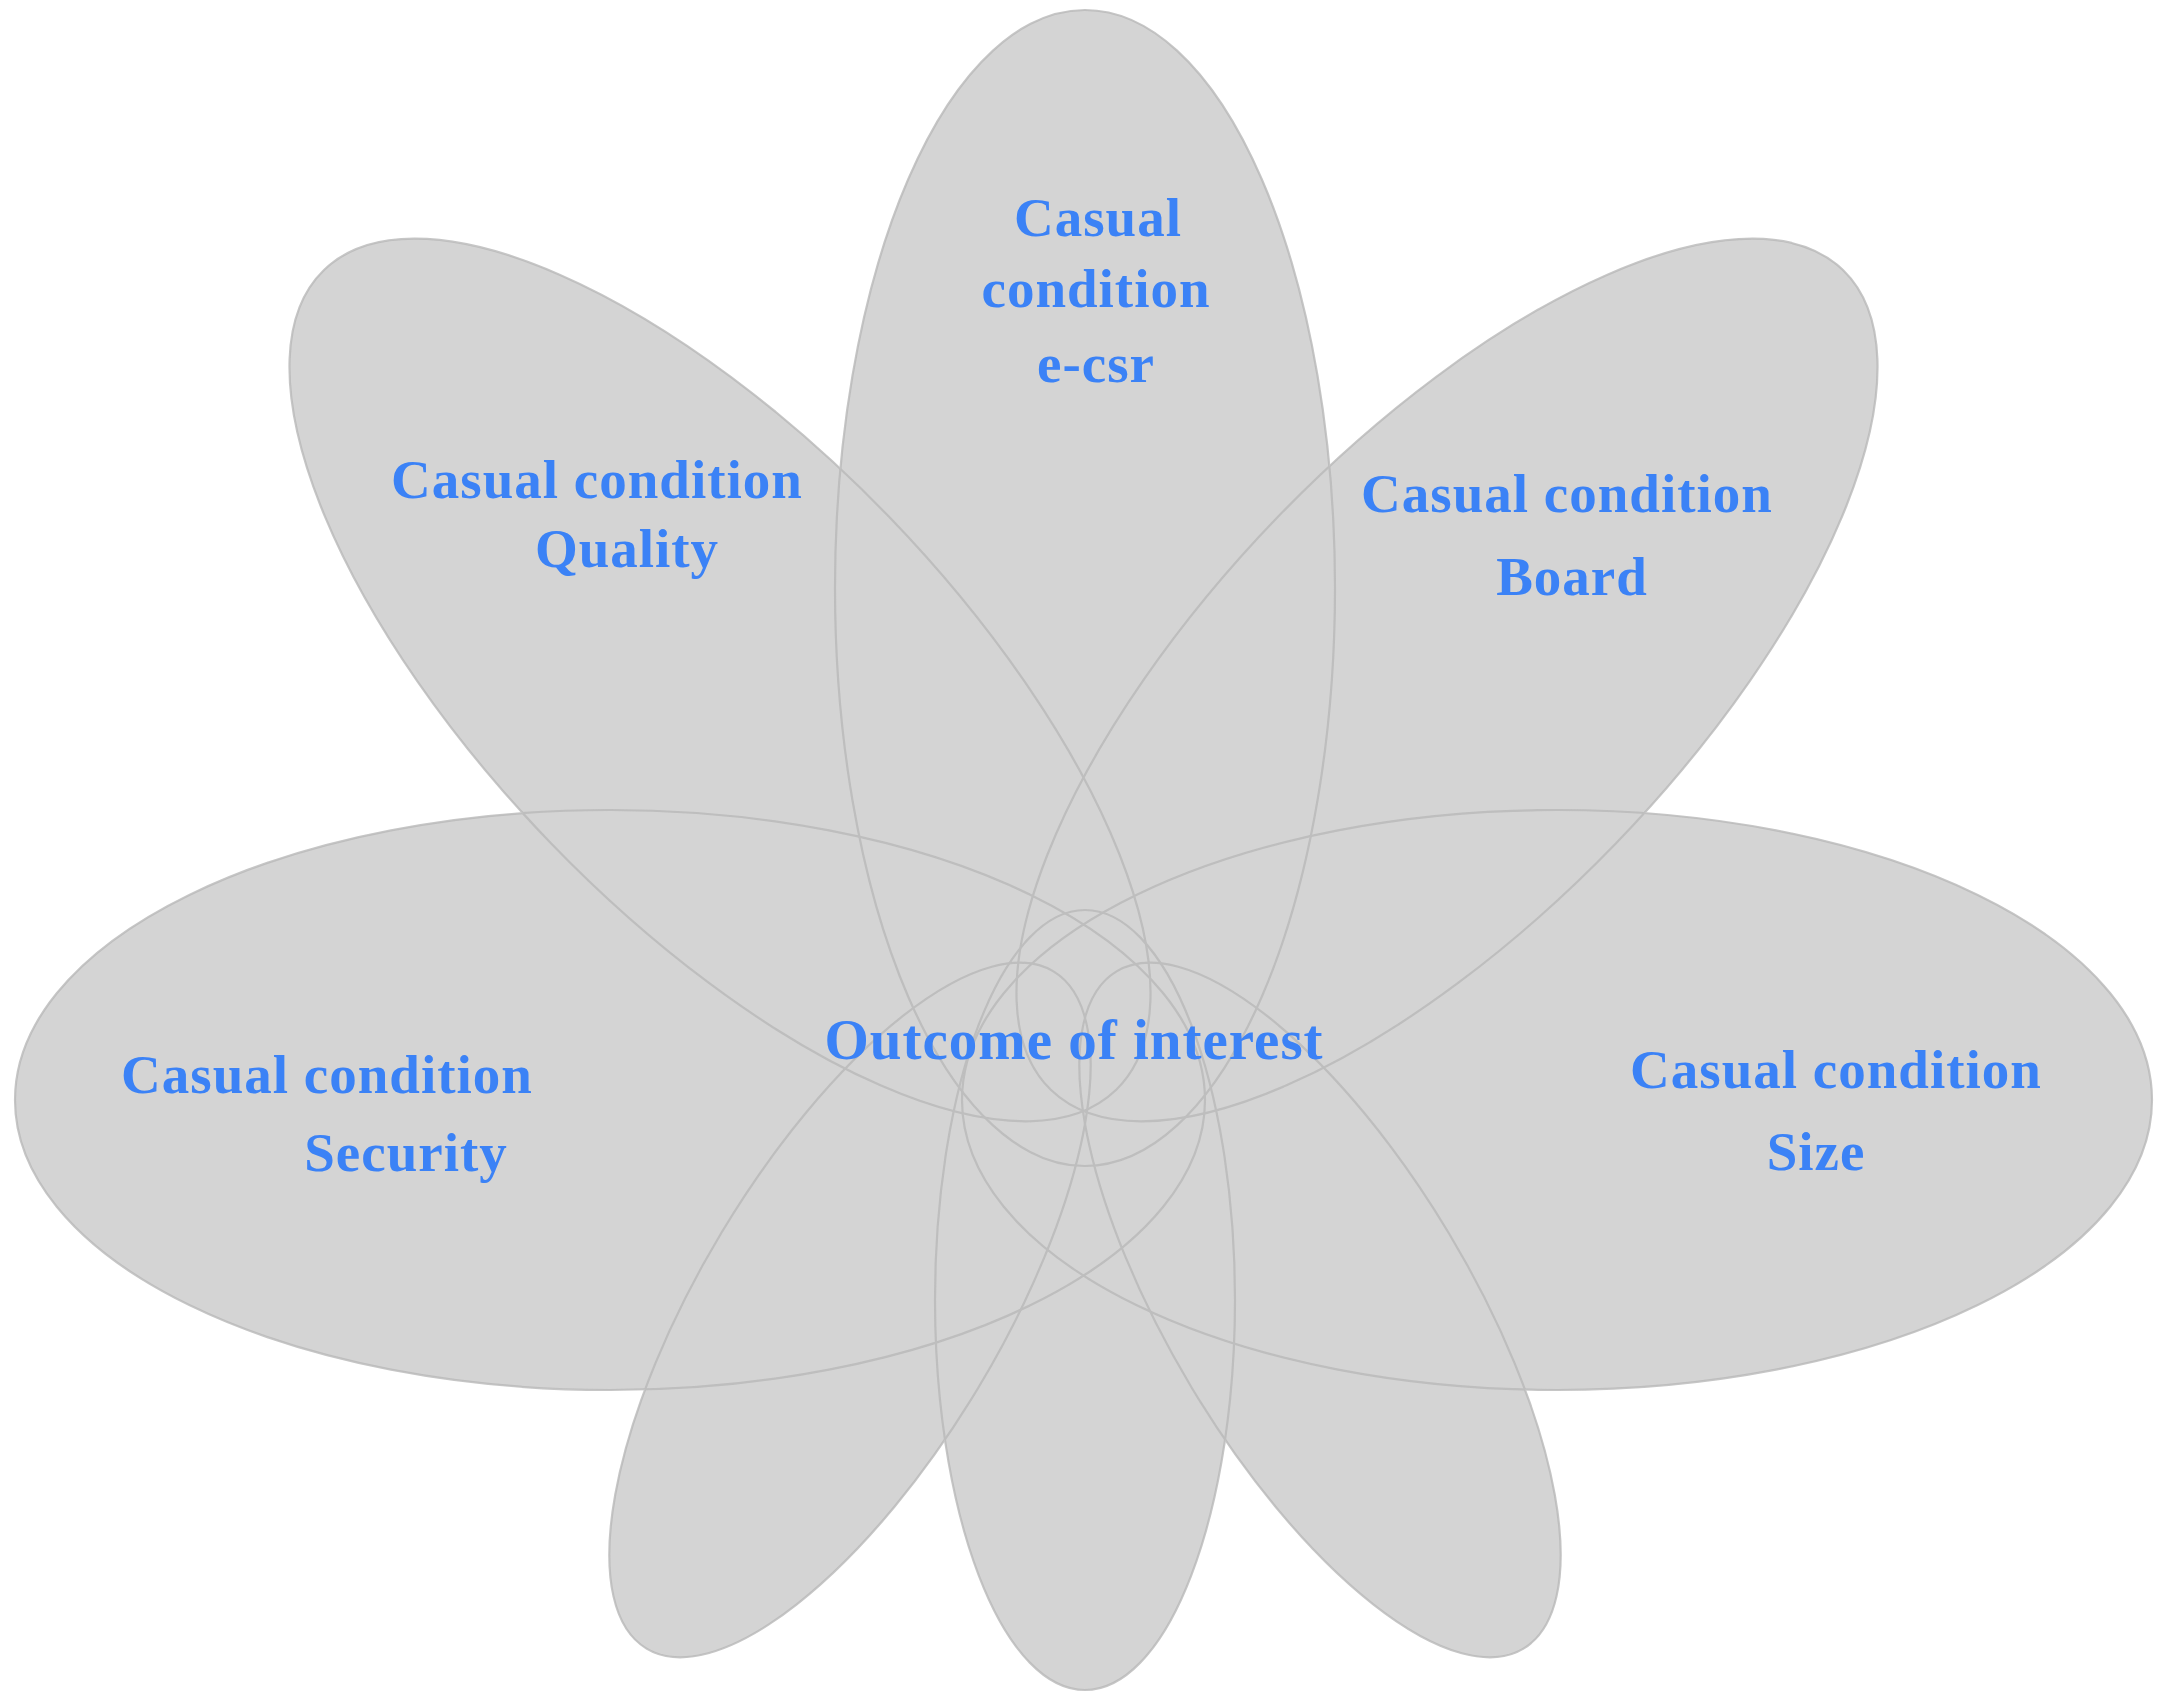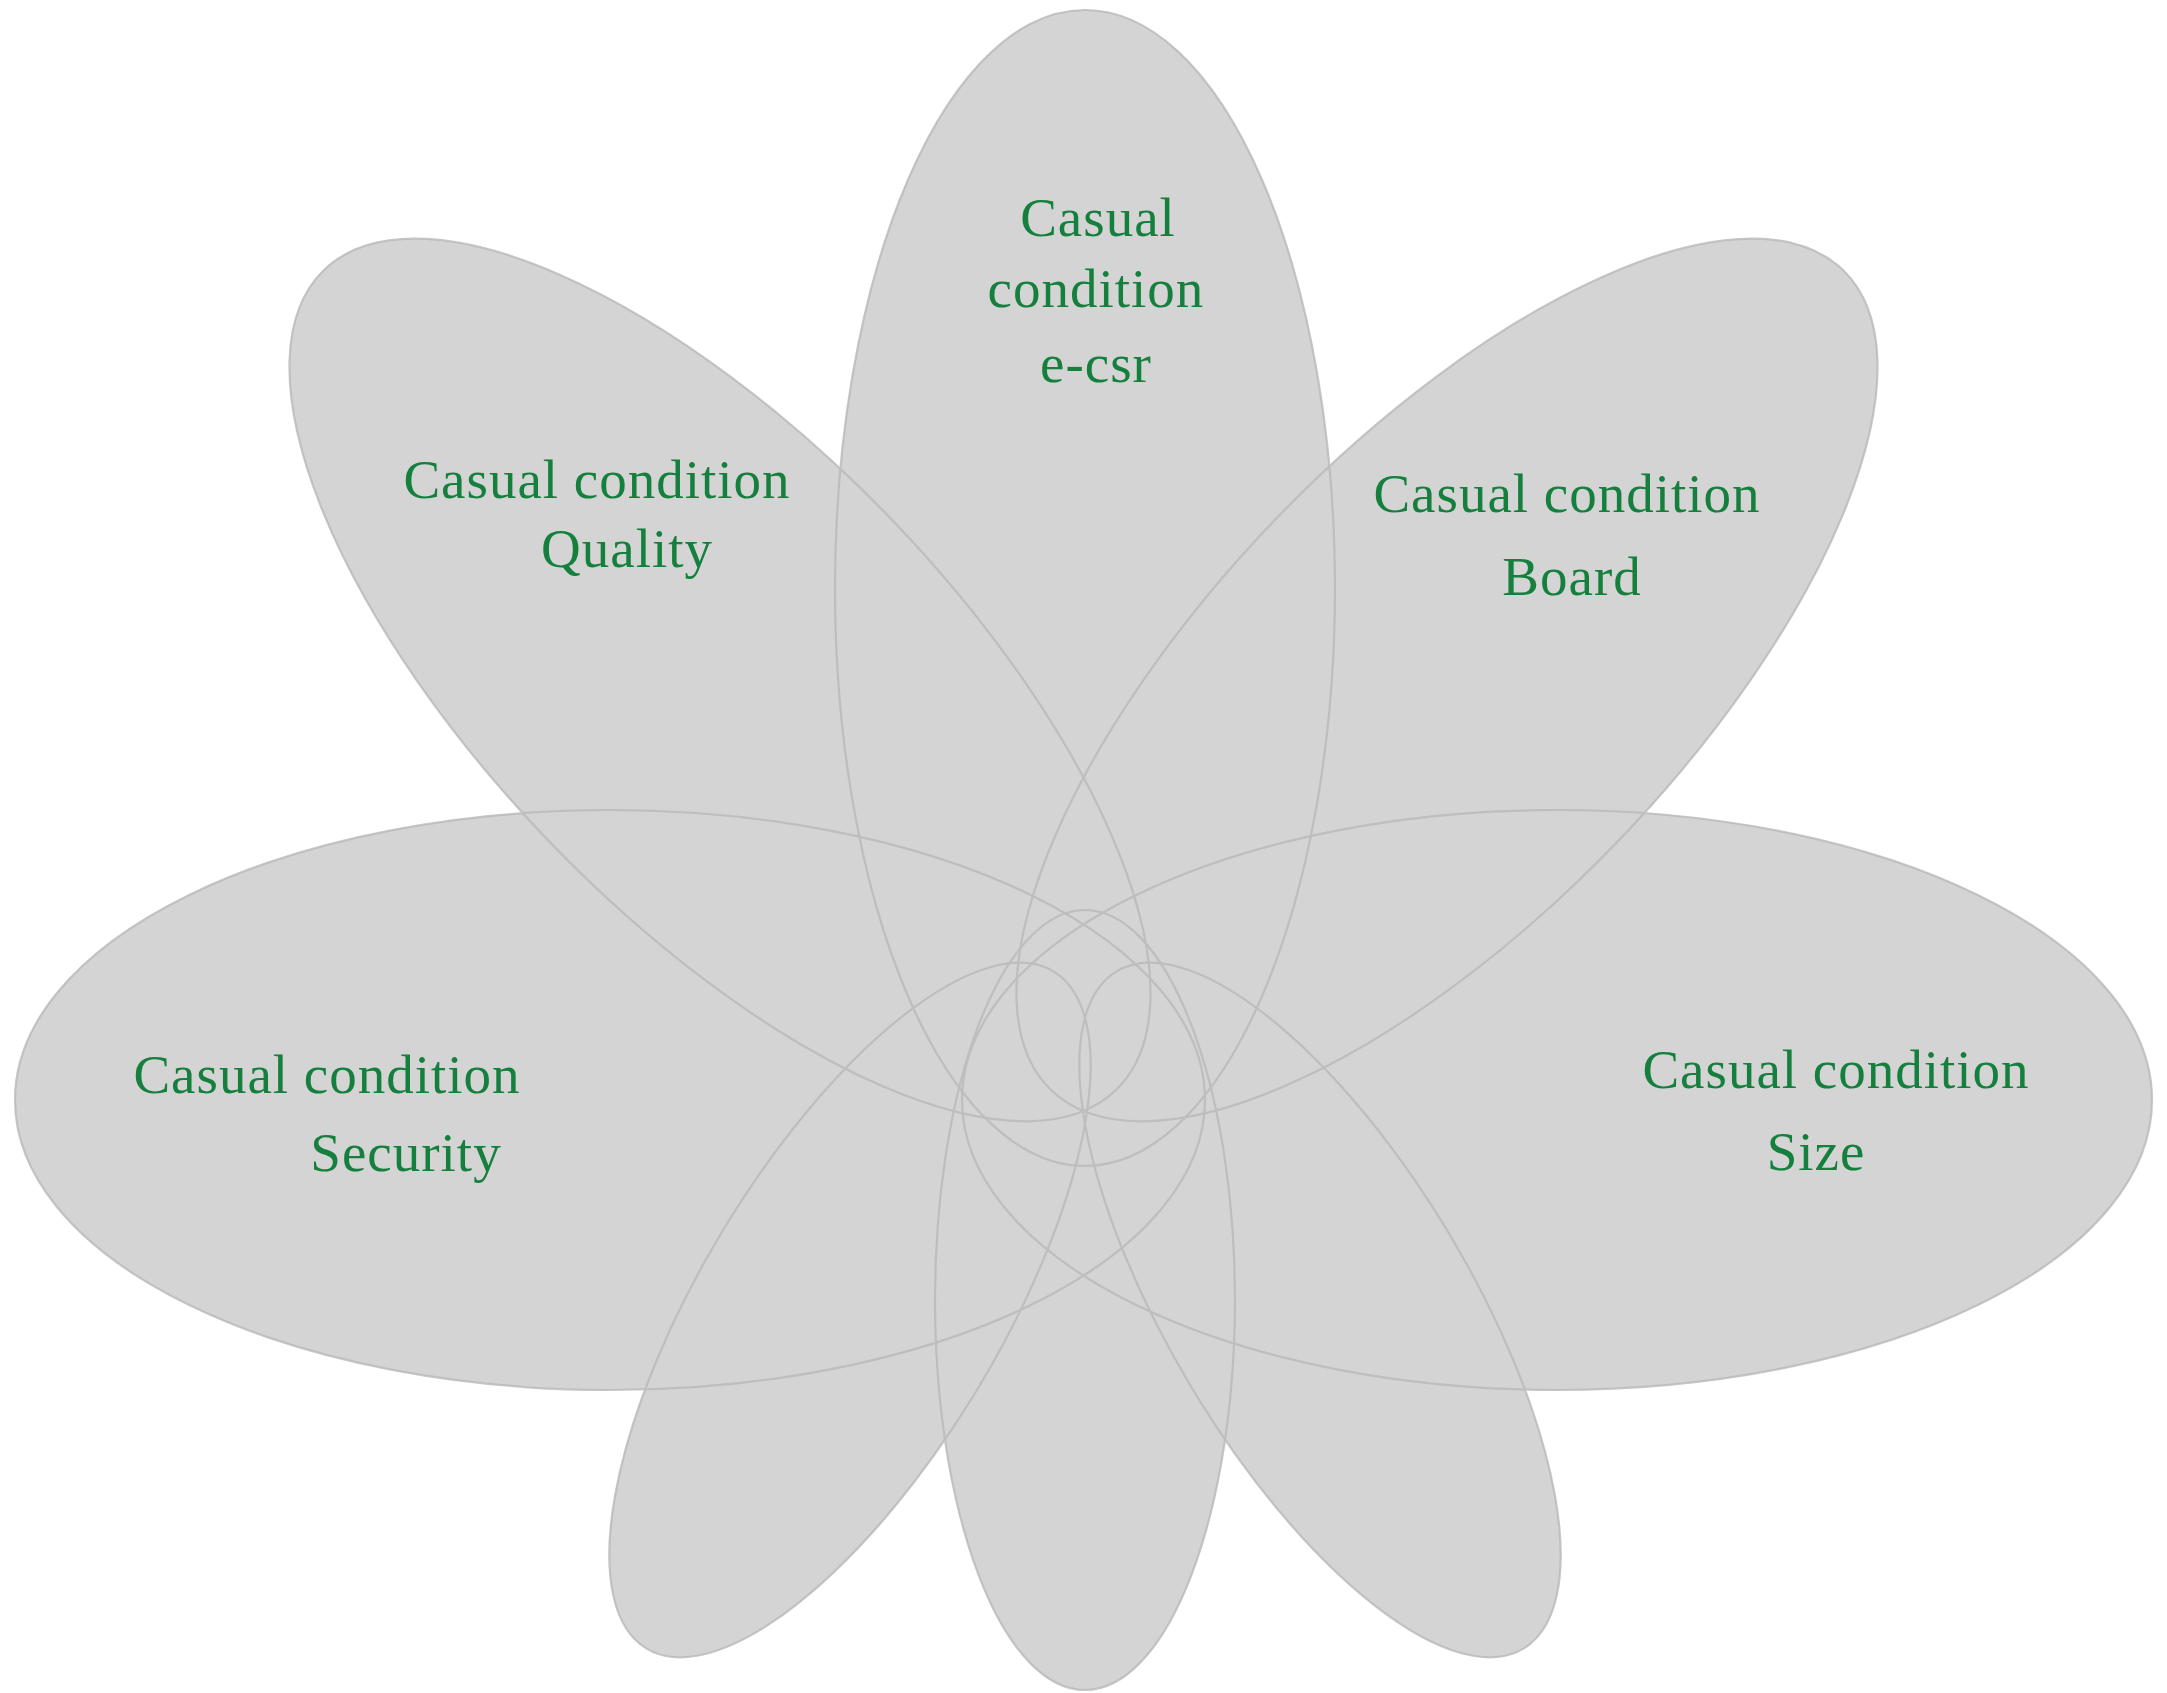--- a/index.html
+++ b/index.html
@@ -9,23 +9,23 @@
     height: 1693px;
     background: #ffffff;
     overflow: hidden;
     font-family: "Liberation Serif", "DejaVu Serif", serif;
   }
   .stage svg { position: absolute; left: 0; top: 0; }
   .lbl {
     position: absolute;
     transform: translate(-50%, -50%);
     white-space: nowrap;
-    font-weight: 400;
+    font-weight: 700;
     font-size: 55px;
-    color: #15803d;
+    color: #3b82f6;
     letter-spacing: 1px;
   }
   
   .l-ecsr-1 { left: 1098px; top: 217px; }
   .l-ecsr-2 { left: 1096px; top: 288px; }
   .l-ecsr-3 { left: 1096px; top: 363px; text-align: center; }
   
   .l-quality-1 { left: 597px;  top: 479px; }
   .l-quality-2 { left: 597px;  top: 548px; margin-left: 30px; }
   
@@ -80,14 +80,15 @@
 
   <div class="lbl l-board-1">Casual condition</div>
   <div class="lbl l-board-2">Board</div>
 
   <div class="lbl l-security-1">Casual condition</div>
   <div class="lbl l-security-2">Security</div>
 
   <div class="lbl l-size-1">Casual condition</div>
   <div class="lbl l-size-2">Size</div>
 
+  <div class="lbl l-outcome-1">Outcome of interest</div>
 
 </div>
 
 </body></html>

